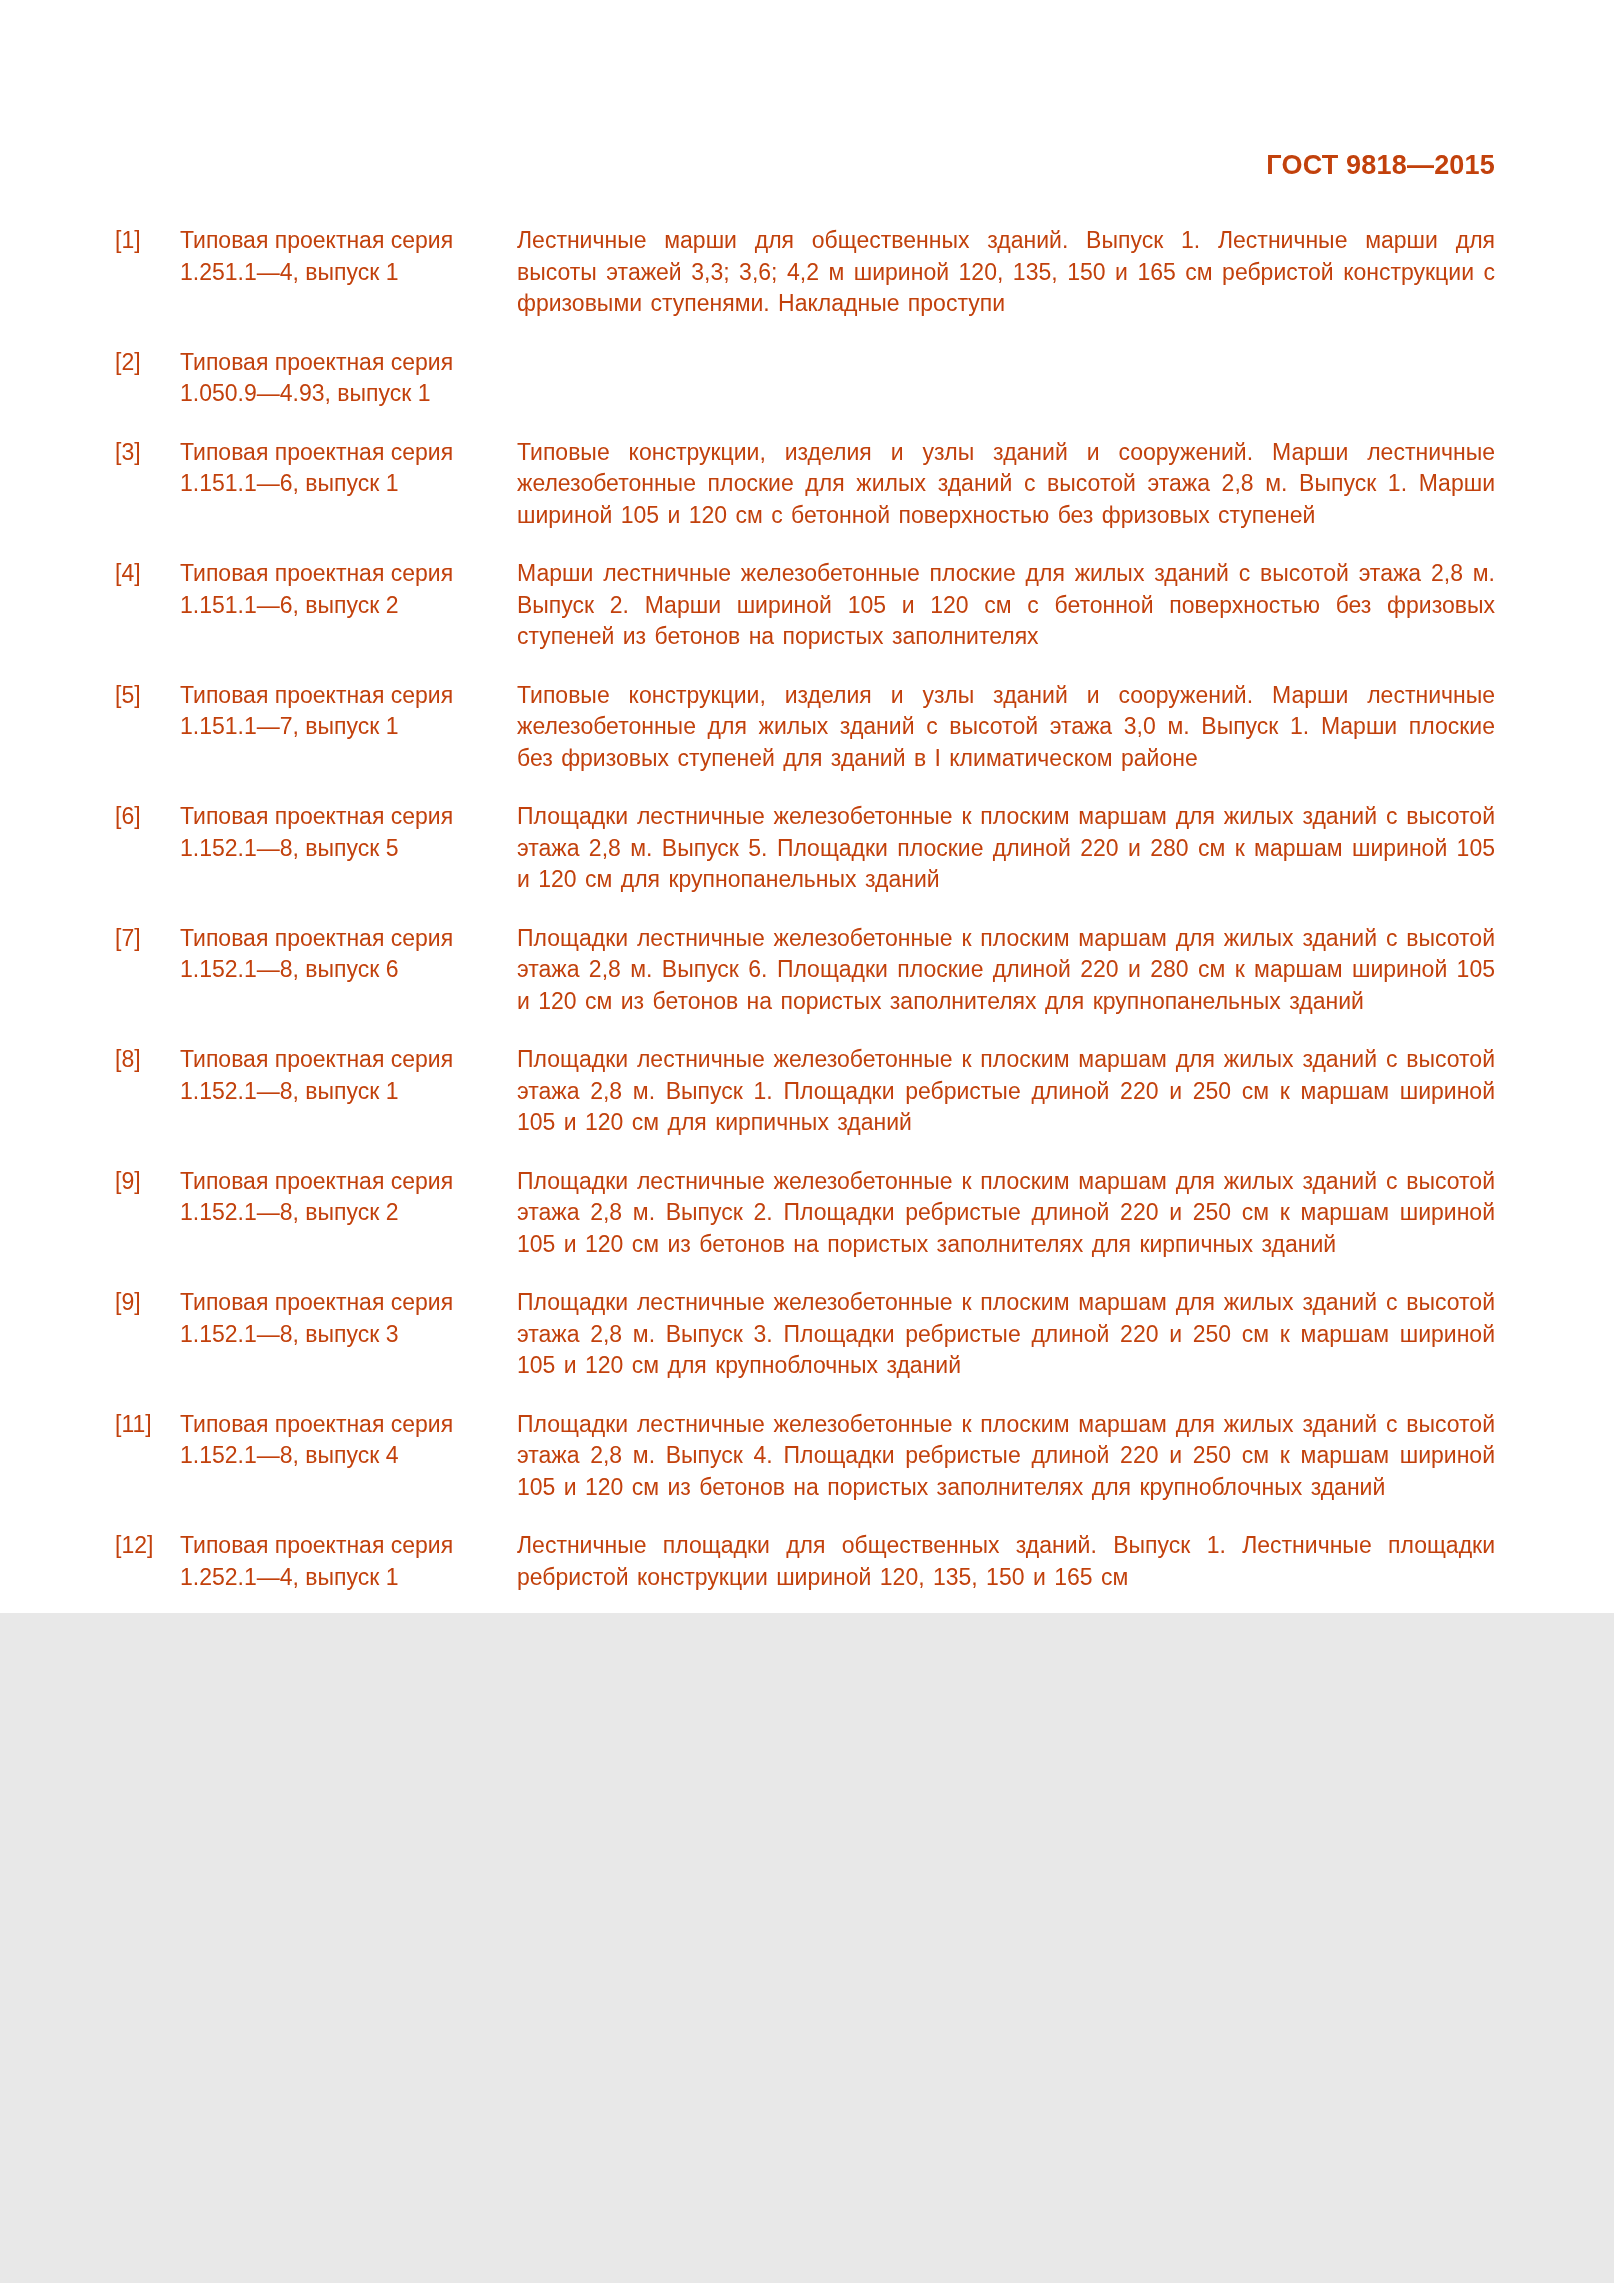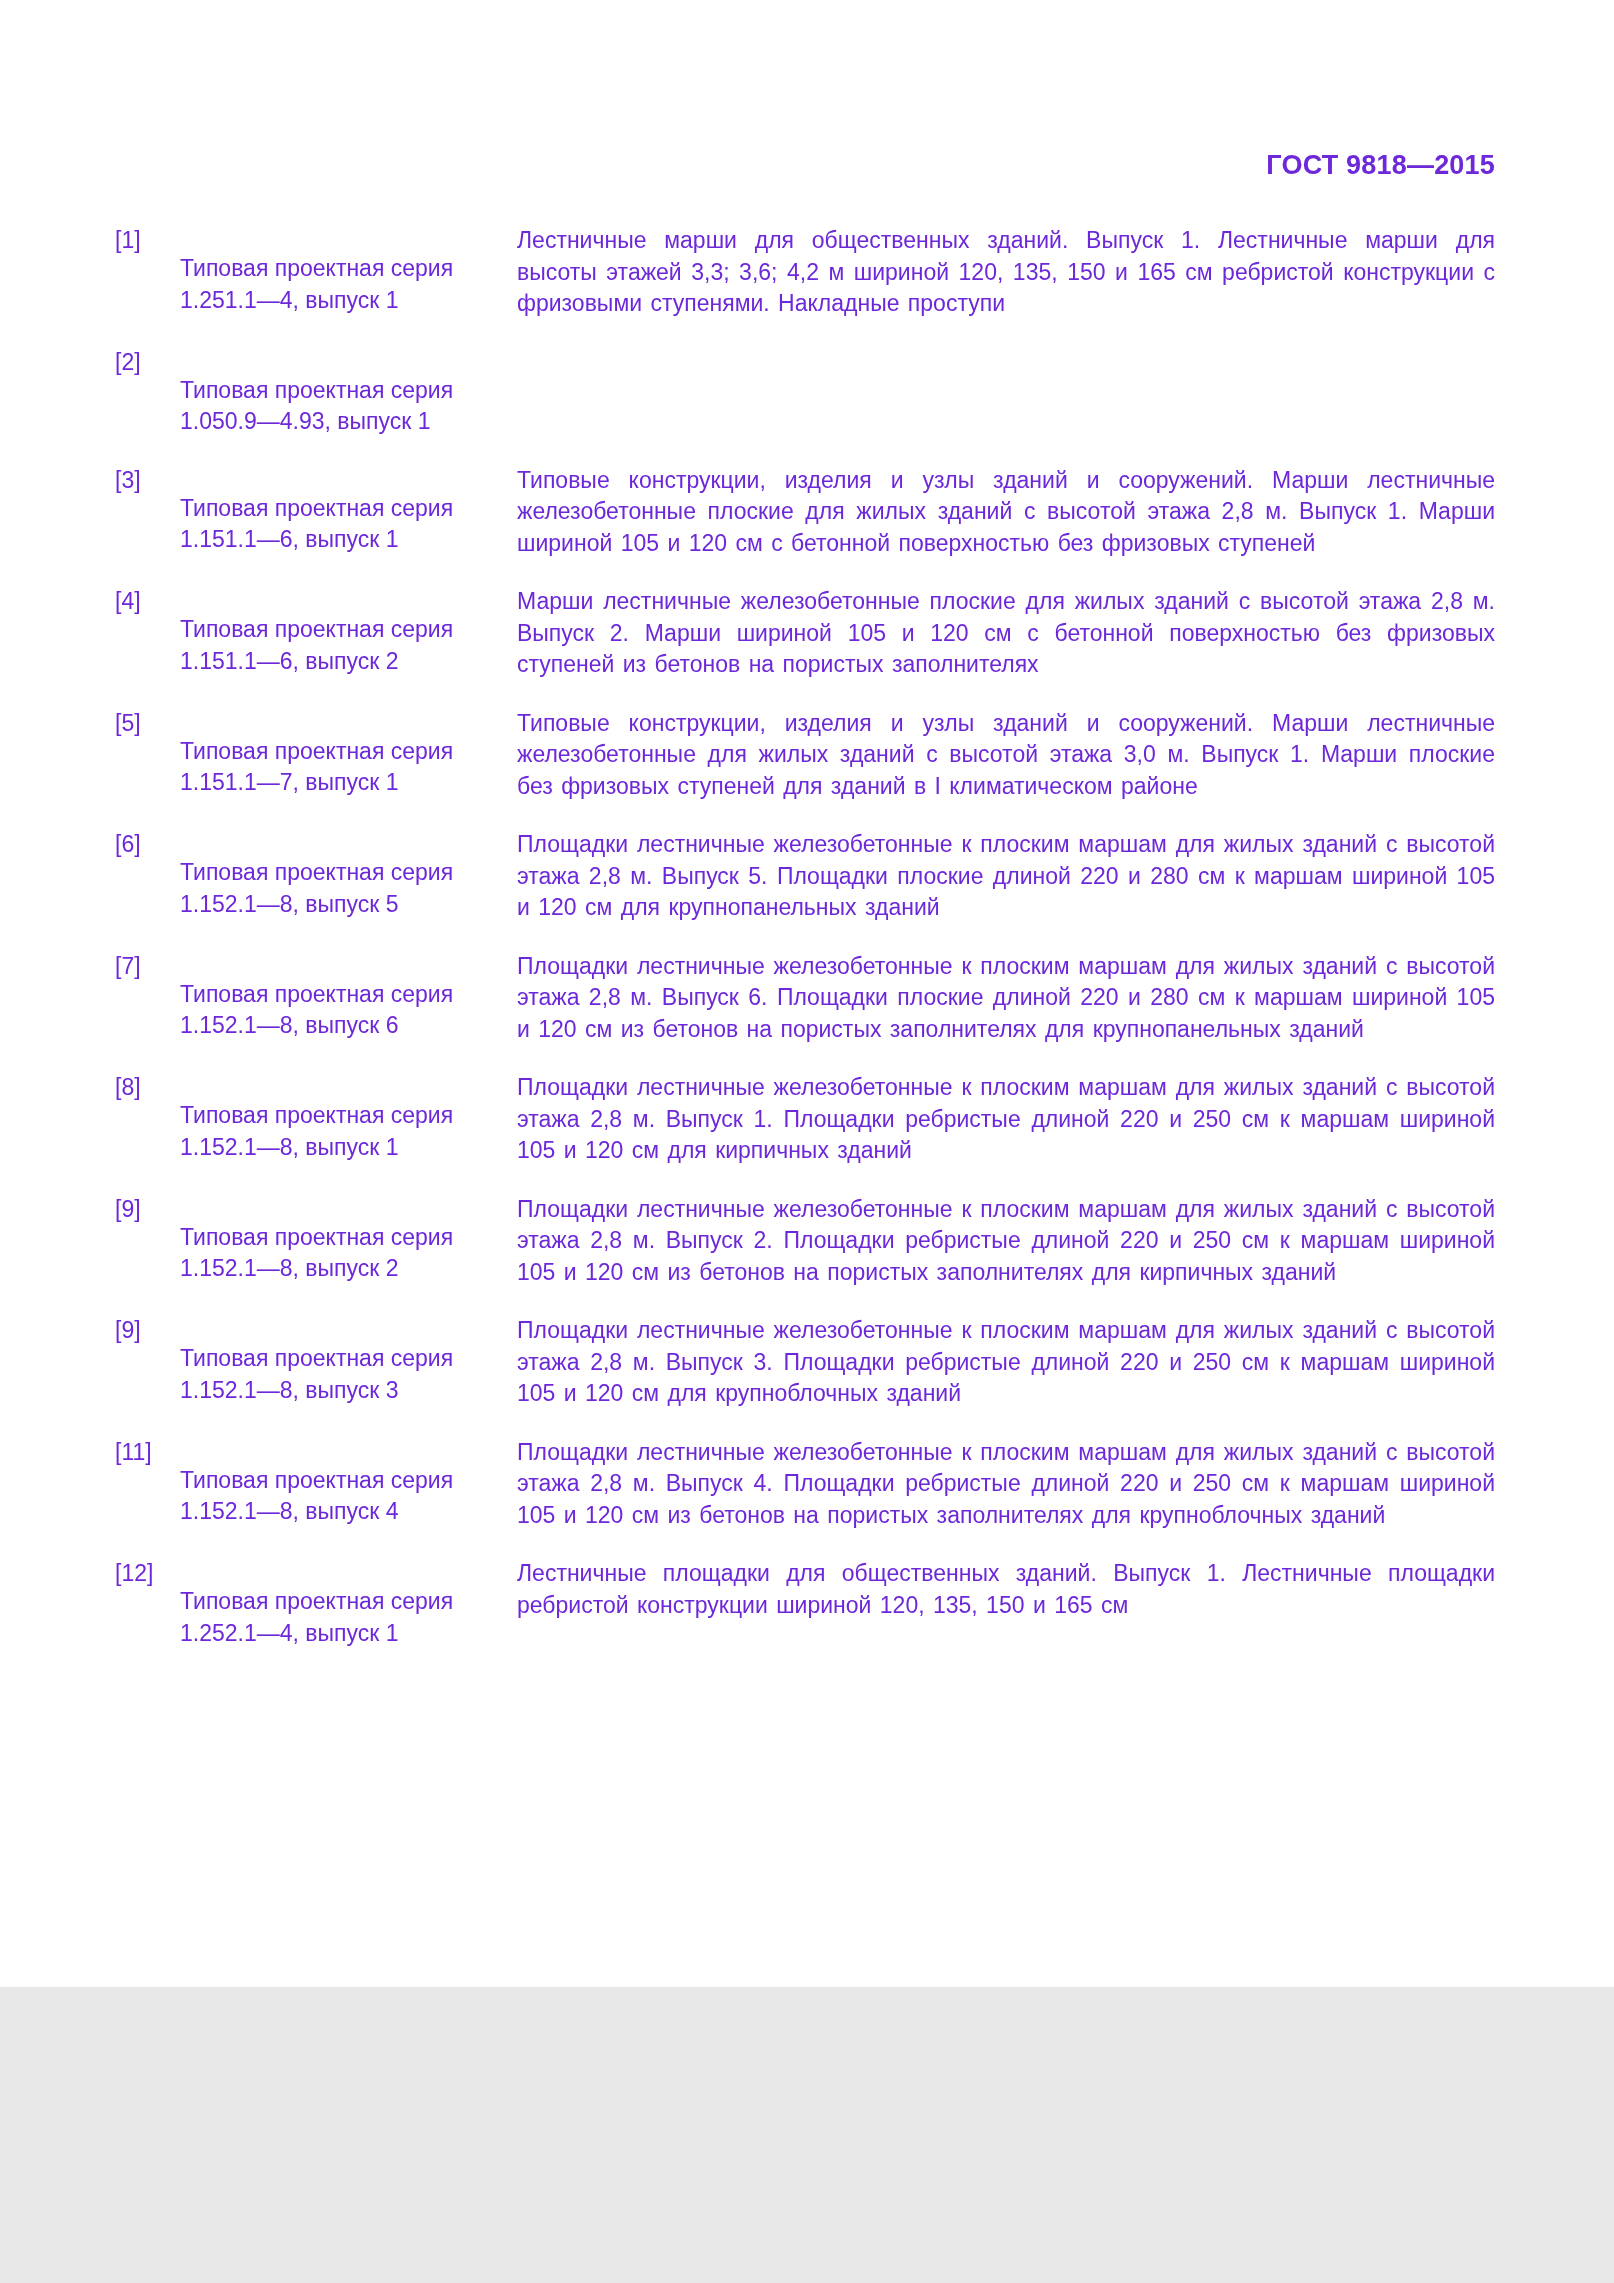--- a/index.html
+++ b/index.html
@@ -3,25 +3,25 @@
 <meta charset="utf-8">
 <style>
   html, body {
     margin: 0;
     padding: 0;
     background: #e8e8e8;
   }
   .page {
     position: relative;
     width: 1614px;
-    height: 1987px;
+    height: 1613px;
     margin: 0 auto;
     background: #ffffff;
     font-family: "Liberation Sans", "DejaVu Sans", sans-serif;
-    color: #6d28d9;
+    color: #c2410c;
     overflow: hidden;
   }
   .content {
     padding: 150px 119px 0 115px;
   }
   .doc-code {
     text-align: right;
     font-weight: 700;
     font-size: 27px;
     line-height: 31px;
@@ -42,21 +42,20 @@
     grid-template-columns: 65px 337px 1fr;
     margin-bottom: 27px;
     font-size: 23px;
     line-height: 31.5px;
   }
   .bib-ref {
     padding-top: 0;
   }
   .bib-series {
     padding-right: 30px;
-    margin-top: 28px;
   }
   .bib-series .series-code {
     display: block;
   }
   .bib-desc {
     text-align: justify;
     word-spacing: 2px;
   }
   .page-number {
     position: absolute;

